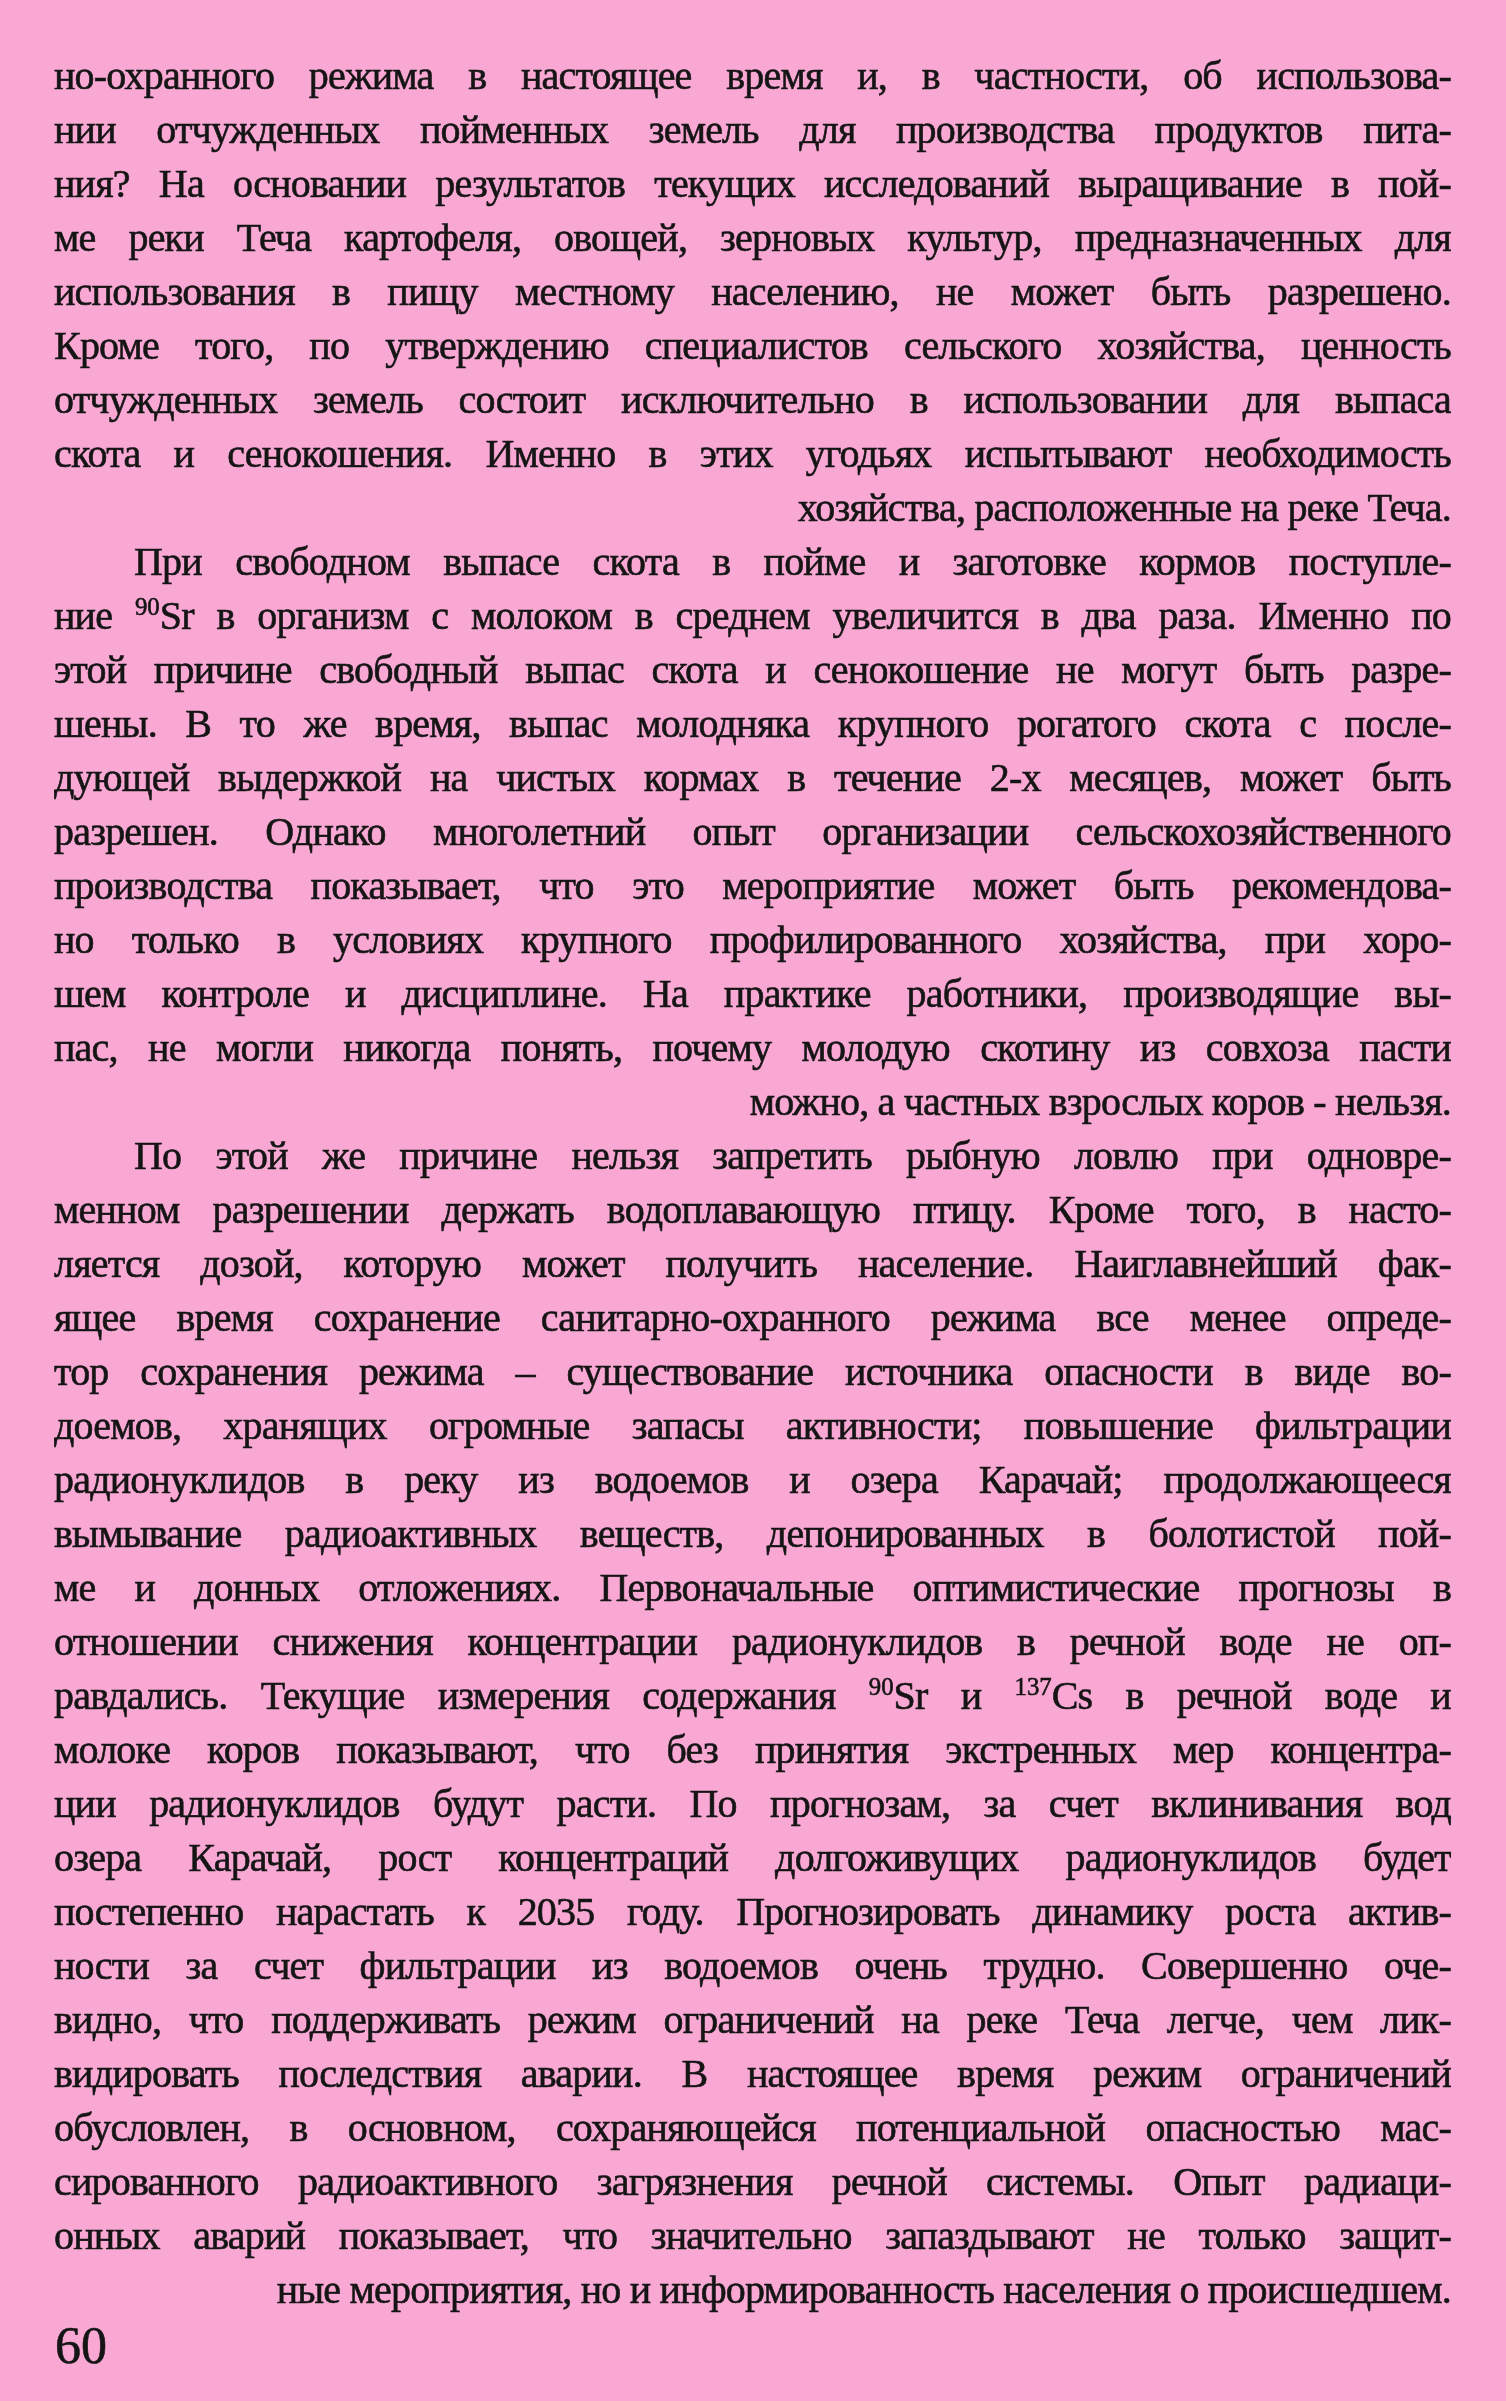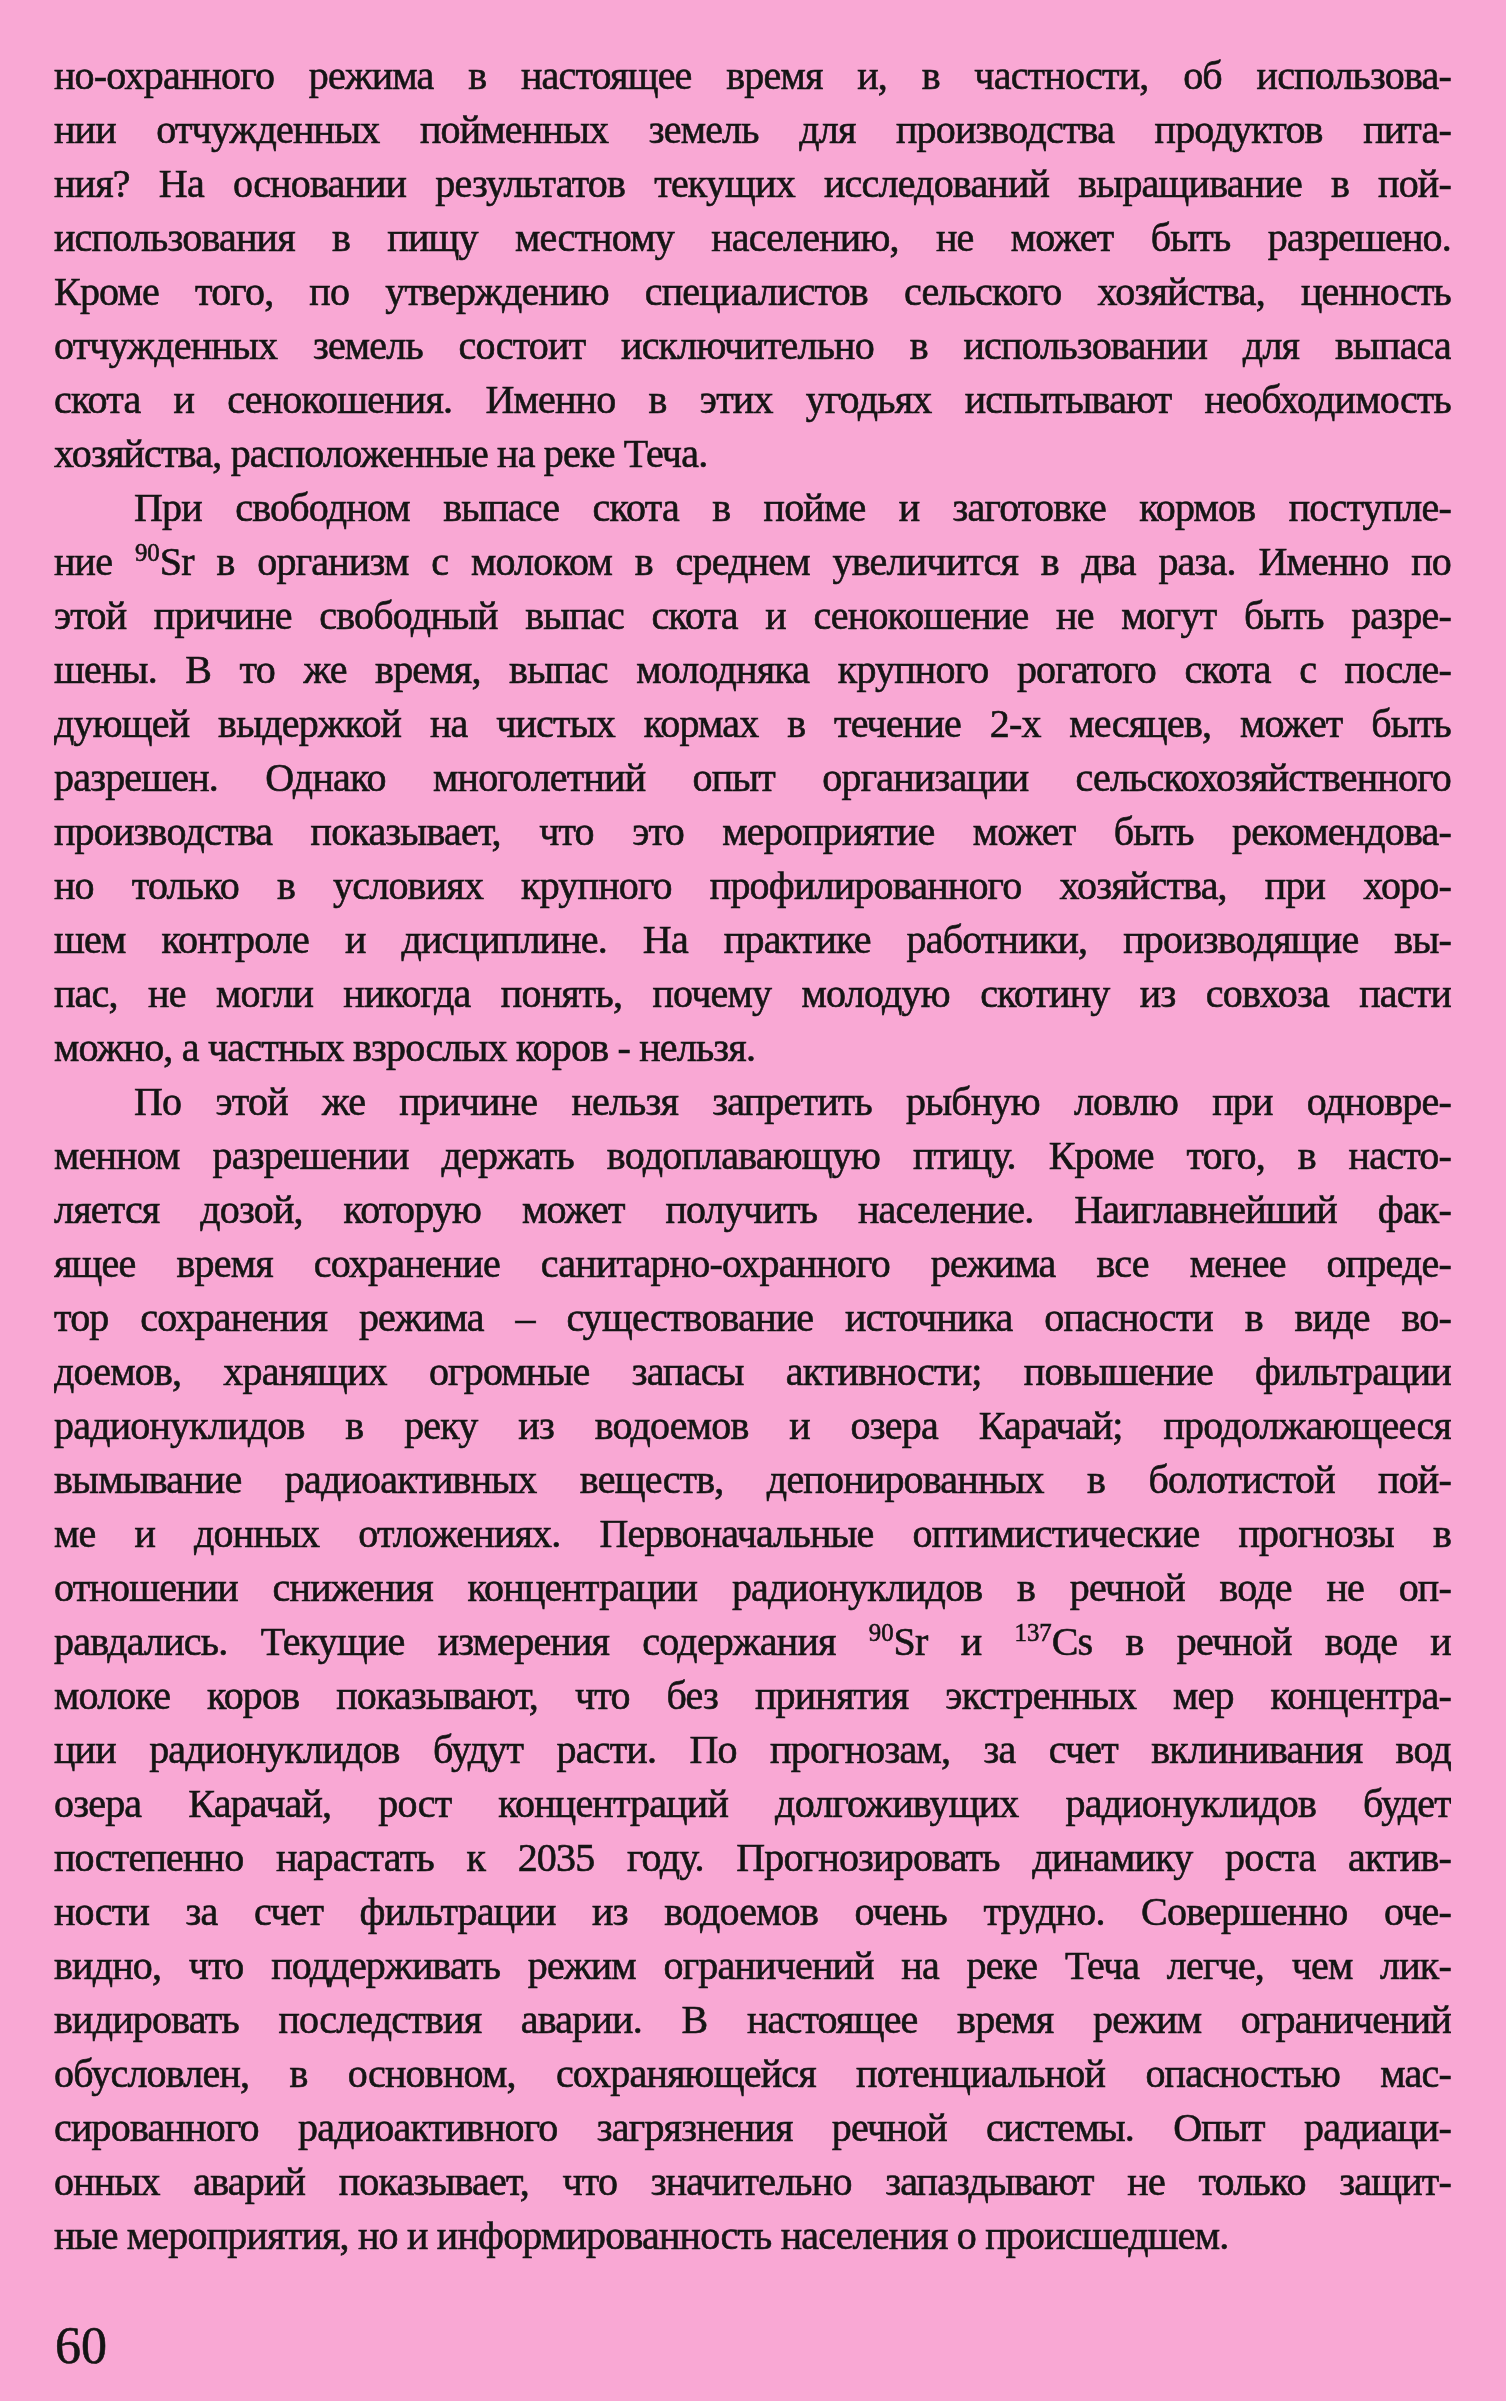--- a/index.html
+++ b/index.html
@@ -24,21 +24,21 @@
     top: 49px;
     width: 1397px;
   }
   .line {
     font-size: 40px;
     line-height: 54px;
     height: 54px;
     letter-spacing: -0.8px;
     white-space: normal;
     overflow: hidden;
-    text-align: left;
+    text-align: right;
     -webkit-text-stroke: 0.6px #151515;
   }
   .line.just {
     text-align: justify;
     text-align-last: justify;
   }
   .line.indent {
     text-indent: 80px;
   }
   .line sup {
@@ -59,20 +59,21 @@
 </style>
 </head>
 <body>
 
 <div class="page">
   <div class="text-block" id="text-block">
       <div class="paragraph">
         <div class="line just">но-охранного режима в настоящее время и, в частности, об использова-</div>
         <div class="line just">нии отчужденных пойменных земель для производства продуктов пита-</div>
         <div class="line just">ния? На основании результатов текущих исследований выращивание в пой-</div>
+        <div class="line just">ме реки Теча картофеля, овощей, зерновых культур, предназначенных для</div>
         <div class="line just">использования в пищу местному населению, не может быть разрешено.</div>
         <div class="line just">Кроме того, по утверждению специалистов сельского хозяйства, ценность</div>
         <div class="line just">отчужденных земель состоит исключительно в использовании для выпаса</div>
         <div class="line just">скота и сенокошения. Именно в этих угодьях испытывают необходимость</div>
         <div class="line">хозяйства, расположенные на реке Теча.</div>
       </div>
       <div class="paragraph">
         <div class="line just indent">При свободном выпасе скота в пойме и заготовке кормов поступле-</div>
         <div class="line just">ние <sup>90</sup>Sr в организм с молоком в среднем увеличится в два раза. Именно по</div>
         <div class="line just">этой причине свободный выпас скота и сенокошение не могут быть разре-</div>

